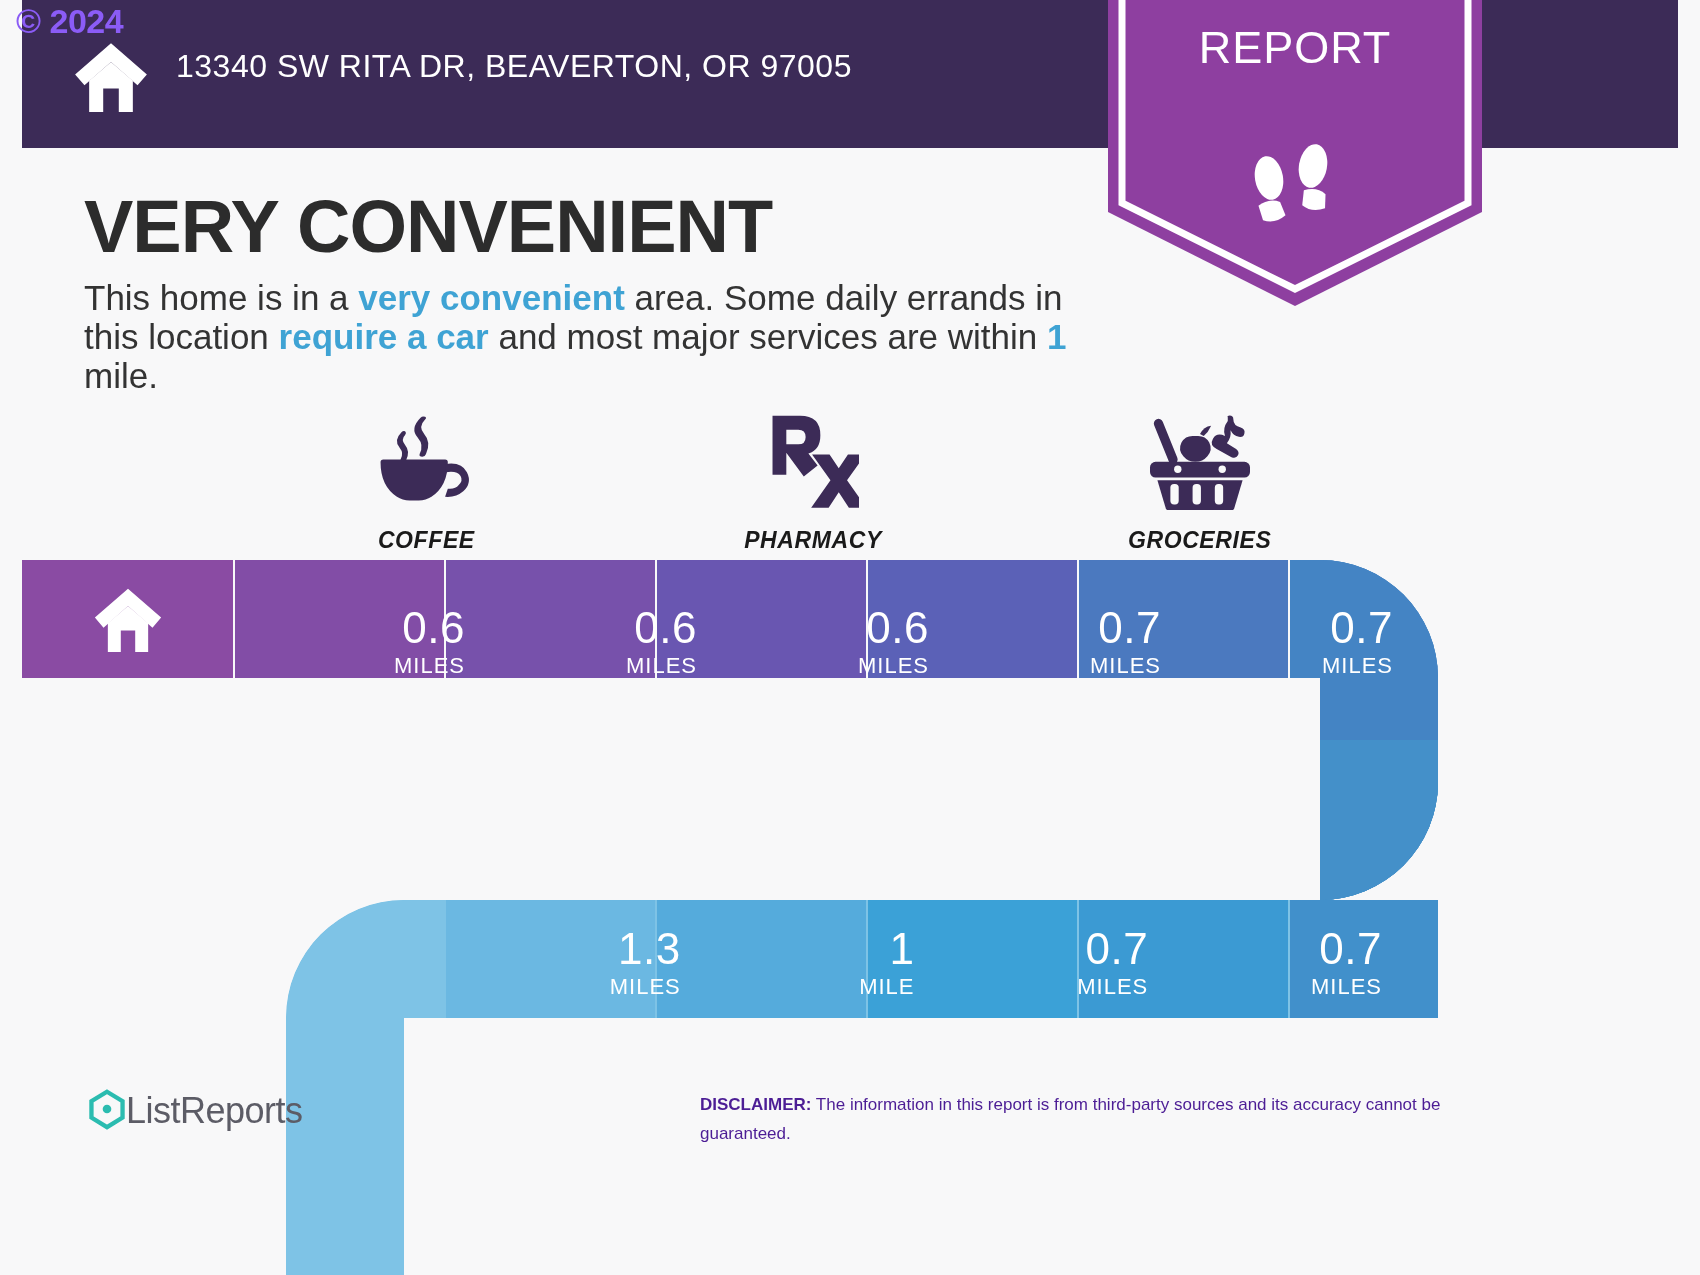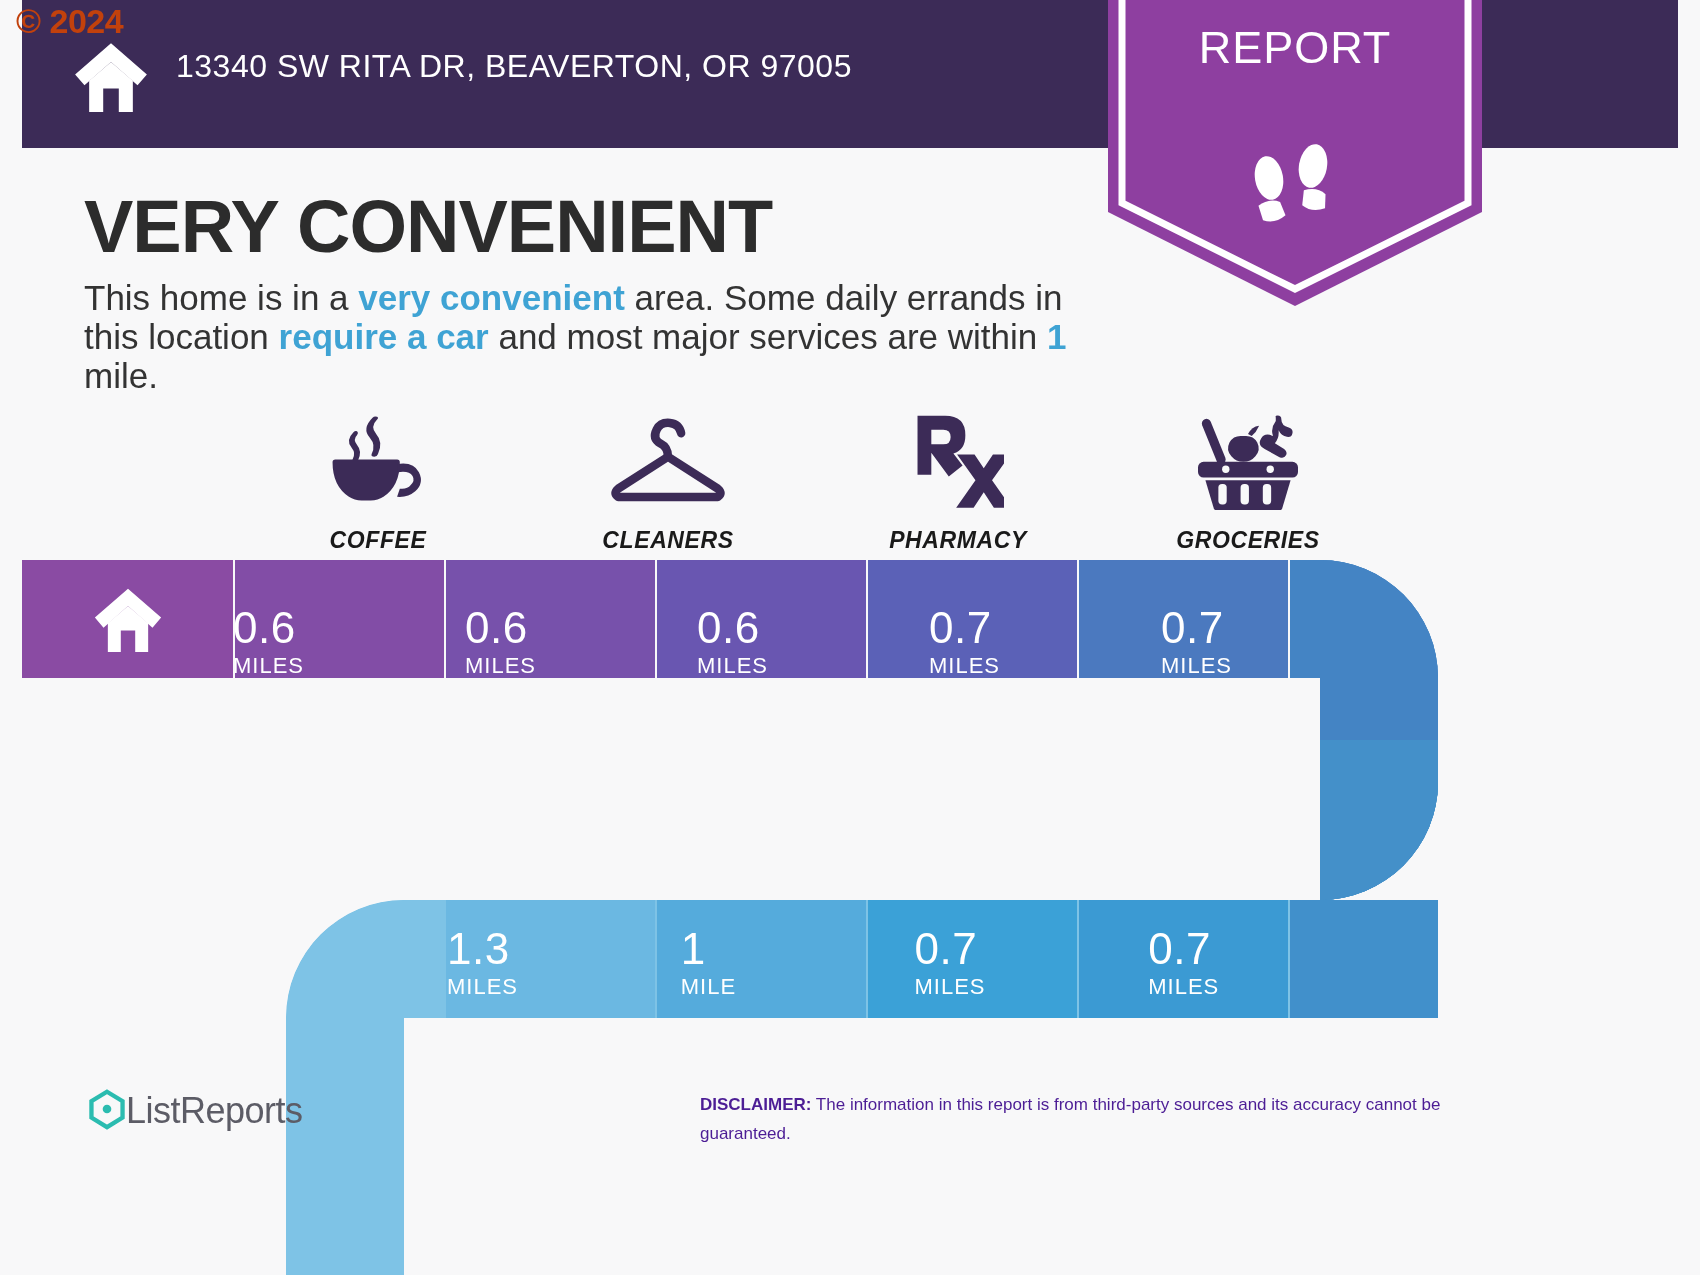--- a/index.html
+++ b/index.html
@@ -24,21 +24,21 @@
     left: 22px;
     top: 0;
     width: 1656px;
     height: 148px;
     background: #3c2b57;
   }
   .copyright {
     position: absolute;
     left: 16px;
     top: 2px;
-    color: #c2410c;
+    color: #8b5cf6;
     font-size: 34px;
     font-weight: bold;
     letter-spacing: -0.5px;
     font-family: "Liberation Sans", sans-serif;
     z-index: 40;
   }
   .header-home-icon {
     position: absolute;
     left: 72px;
     top: 36px;
@@ -164,21 +164,21 @@
   .bar-values.bottom {
     left: 447px;
     top: 904px;
     width: 935px;
     height: 118px;
   }
   .val-cell {
     flex: 1 1 0;
     display: flex;
     flex-direction: column;
-    align-items: flex-start;
+    align-items: flex-end;
     justify-content: center;
     color: #ffffff;
   }
   .val-num {
     font-size: 44px;
     line-height: 46px;
     letter-spacing: 0.5px;
   }
   .val-unit {
     font-size: 22px;
@@ -385,31 +385,20 @@
             <path d="M28 22 q-9 9 -2 17 q5 6 1 13 q-1 3 2 3 q3 0 4 -2 q5 -10 -1 -17 q-5 -6 0 -11 q2 -2 0 -4 q-2 -1 -4 1 Z"></path>
             <path d="M8 52 h68 q3 0 3 3 q0 26 -18 38 q-6 4 -14 4 h-10 q-8 0 -14 -4 q-18 -12 -18 -38 q0 -3 3 -3 Z"></path>
             <path d="M76 57 q18 -3 24 9 q6 12 -4 21 q-8 7 -20 6 l3 -9 q8 1 12 -4 q5 -5 2 -10 q-4 -6 -16 -4 Z"></path>
           </g>
         </svg>
       </div>
       <div class="icon-label">COFFEE</div>
     </div>
     <div class="icon-cell">
       <div class="icon-glyph">
-        <svg viewBox="0 0 130 95" width="122" height="90">
-          <g fill="none" stroke="#3c2b57" stroke-width="9" stroke-linecap="round" stroke-linejoin="round">
-            <path d="M65 44 q0 -10 -8 -14 q-9 -5 -4 -15 q4 -8 14 -7 q10 1 12 11"></path>
-            <path d="M65 44 L118 78 q6 5 0 9 H12 q-6 -4 0 -9 Z"></path>
-          </g>
-        </svg>
-      </div>
-      <div class="icon-label">CLEANERS</div>
-    </div>
-    <div class="icon-cell">
-      <div class="icon-glyph">
         <svg viewBox="0 0 100 104" width="92" height="96">
           <g fill="#3c2b57">
             <path d="M6 4 h30 q22 0 22 21 q0 16 -13 20 l10 13 l-15 12 l-19 -26 v24 h-15 Z M21 19 v16 h13 q8 0 8 -8 q0 -8 -8 -8 Z"></path>
             <path d="M49 46 h19 l10 15 l10 -15 h19 l-20 28 l21 30 h-19 l-11 -17 l-11 17 h-19 l21 -30 Z"></path>
           </g>
         </svg>
       </div>
       <div class="icon-label">PHARMACY</div>
     </div>
     <div class="icon-cell">

